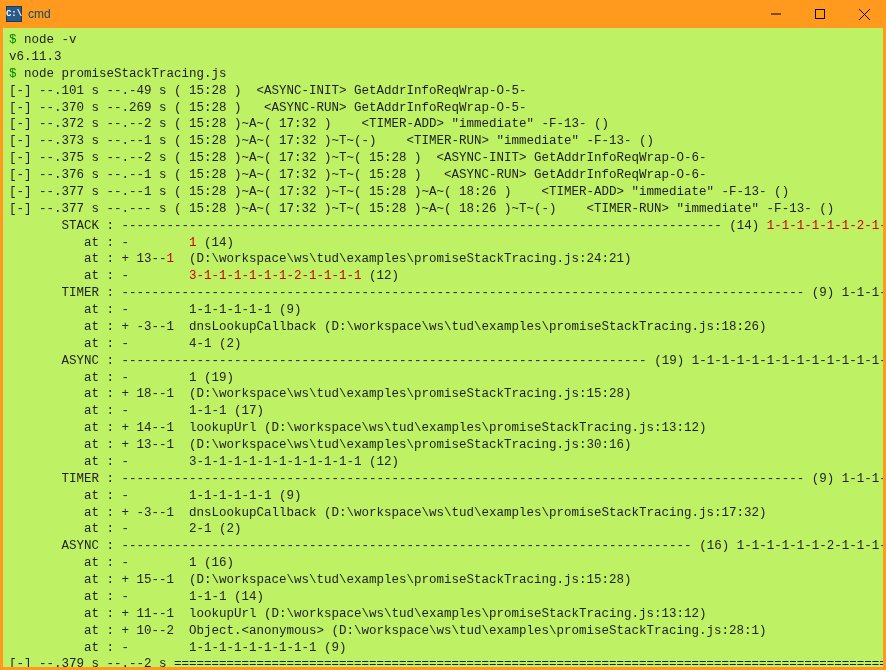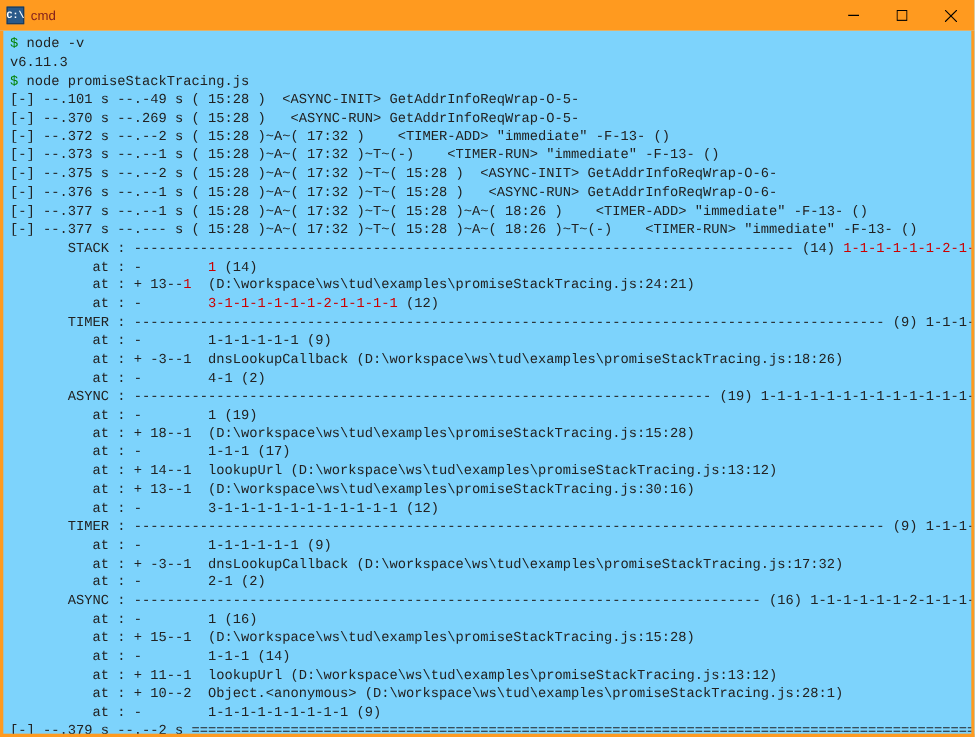--- a/index.html
+++ b/index.html
@@ -32,41 +32,41 @@
       justify-content: center;
       background: #2a5a8a;
       color: #fff;
       font-size: 9px;
       font-weight: bold;
       border: 1px solid #1a3a5a;
     }
     .titlebar-text {
       font-family: "Segoe UI", Arial, sans-serif;
       font-size: 12px;
-      color: #7f1d1d;
+      color: #0c4a6e;
     }
     .titlebar-controls {
       display: flex;
       height: 100%;
     }
     .titlebar-btn {
       width: 44px;
       height: 100%;
       display: flex;
       align-items: center;
       justify-content: center;
       cursor: pointer;
     }
     .titlebar-btn svg { stroke: #000; stroke-width: 1; fill: none; }
     .terminal {
       border: 3px solid #ff9a1f;
       border-top: none;
       height: calc(100% - 28px);
       padding: 4px 6px;
-      background: #7dd3fc;
+      background: #bef264;
       white-space: pre;
       line-height: 1.35;
       color: #222;
       overflow: hidden;
     }
     .prompt { color: #008000; }
     .red { color: #cc0000; }
     .line { display: block; }
   </style>
 </head>

